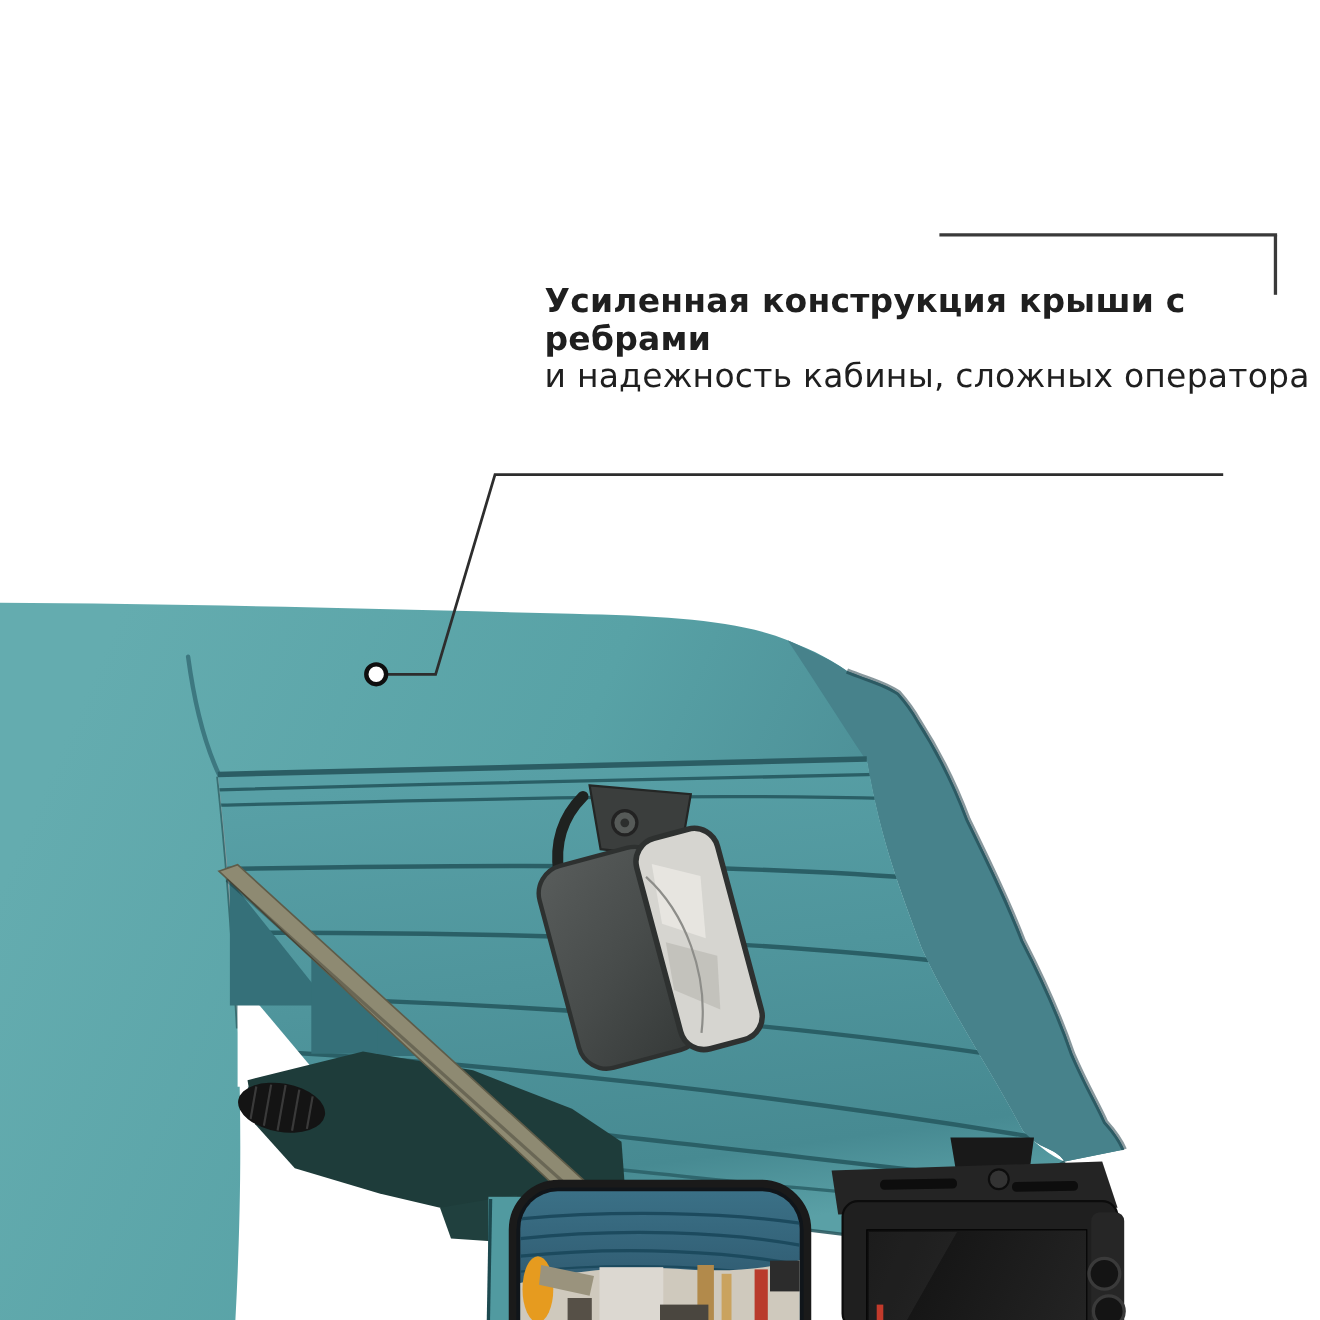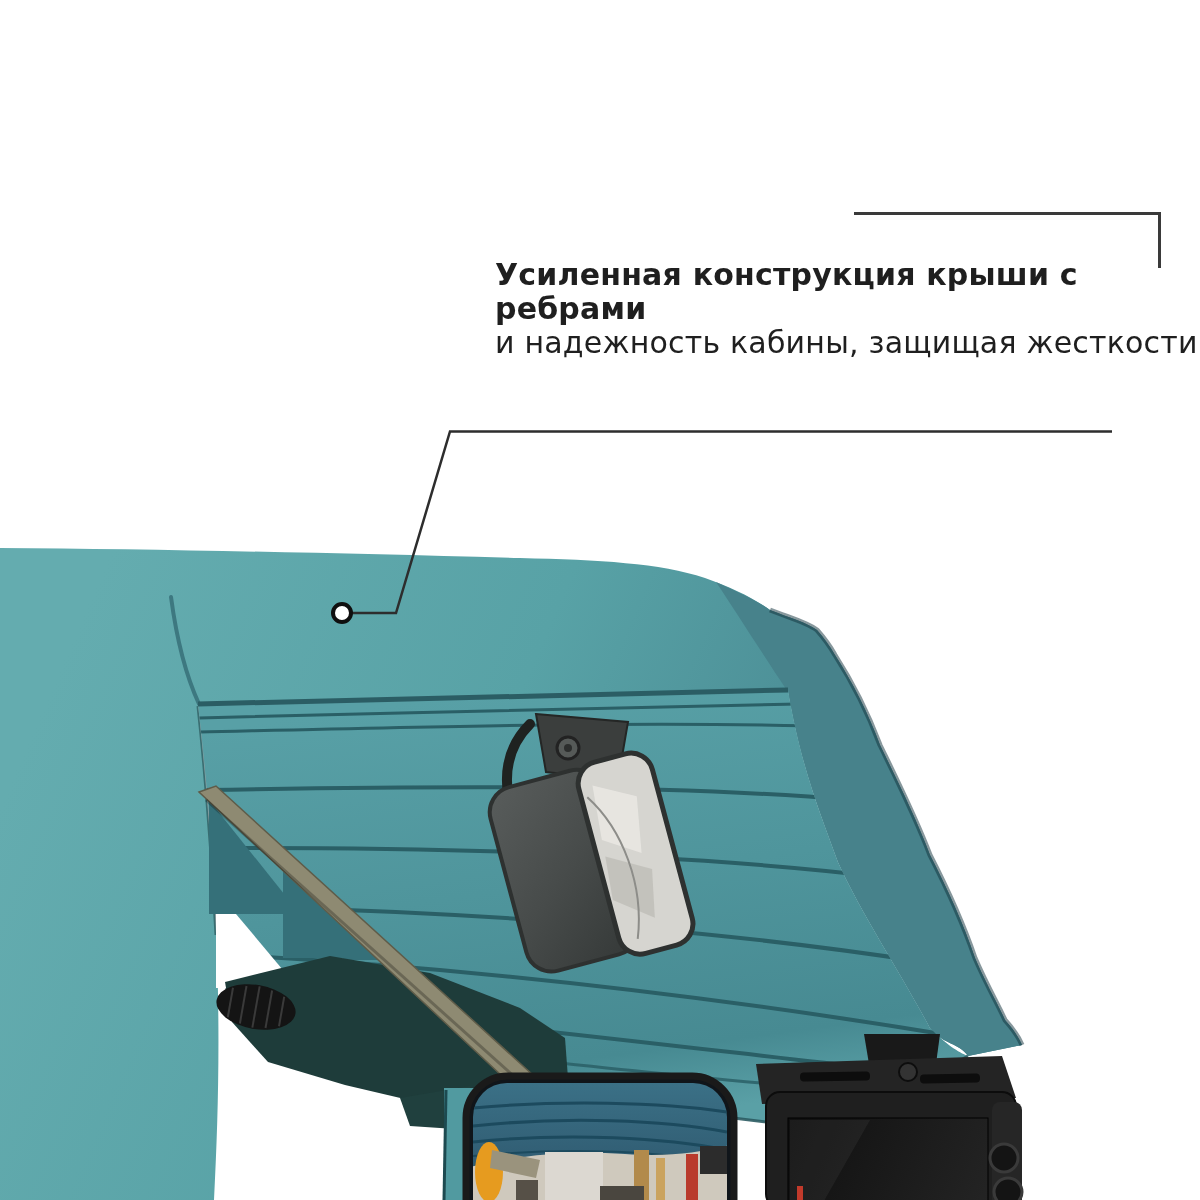--- a/index.html
+++ b/index.html
@@ -201,16 +201,16 @@
     </g>
 
     <g stroke="#3a3a3a" stroke-width="3" fill="none">
       <path d="M854,213.5 L1161,213.5"></path>
       <path d="M1159.5,213.5 L1159.5,268"></path>
     </g>
   </svg>
 
   <div class="annotation">
     <div class="anno-line"><span class="anno-bold">Усиленная конструкция крыши с ребрами</span><span class="anno-reg"></span></div>
-    <div class="anno-line"><span class="anno-bold"></span><span class="anno-reg">и надежность кабины, защищая жесткости</span></div>
+    <div class="anno-line"><span class="anno-bold"></span><span class="anno-reg">и надежность кабины, сложных оператора</span></div>
   </div>
 
 </div>
 
 </body></html>

